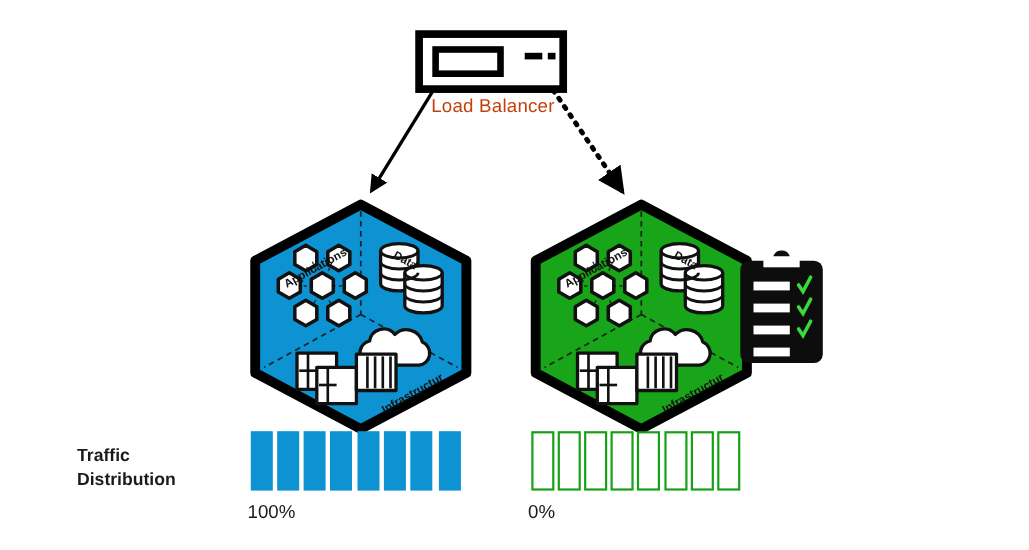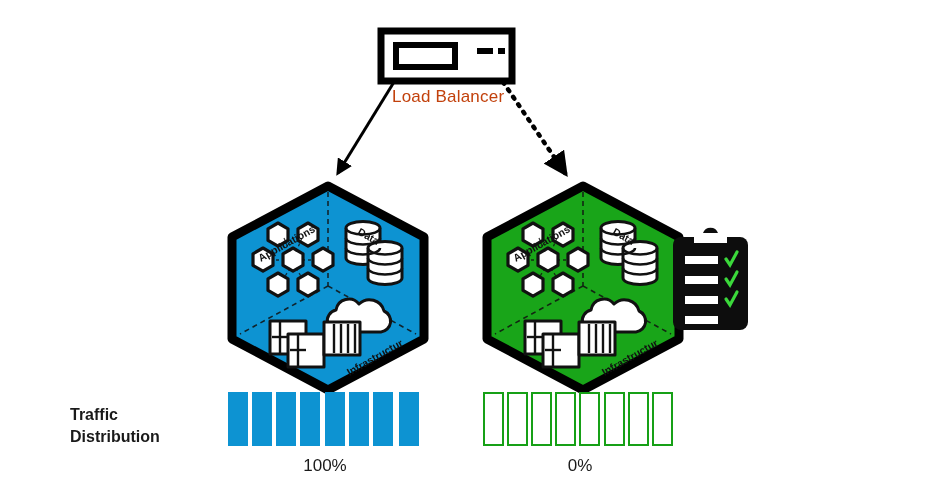--- a/index.html
+++ b/index.html
@@ -39,21 +39,20 @@
     font-weight: bold;
     line-height: 22px;
     color: #1a1a1a;
     white-space: nowrap;
   }
   .pct {
     position: absolute;
     top: 456px;
     font-size: 17px;
     color: #1a1a1a;
-    text-align: center;
     white-space: nowrap;
   }
   #pct-left  { left: 225px; width: 200px; }
   #pct-right { left: 480px; width: 200px; }
 </style>
 <style>.stackBlue { color: #0D93D2; }.stackGreen { color: #19A519; }#stackGlyph .hexFill { fill: currentColor; }</style></head>
 <body>
 
 <svg id="canvas" viewBox="0 0 935 500">
   <defs>

